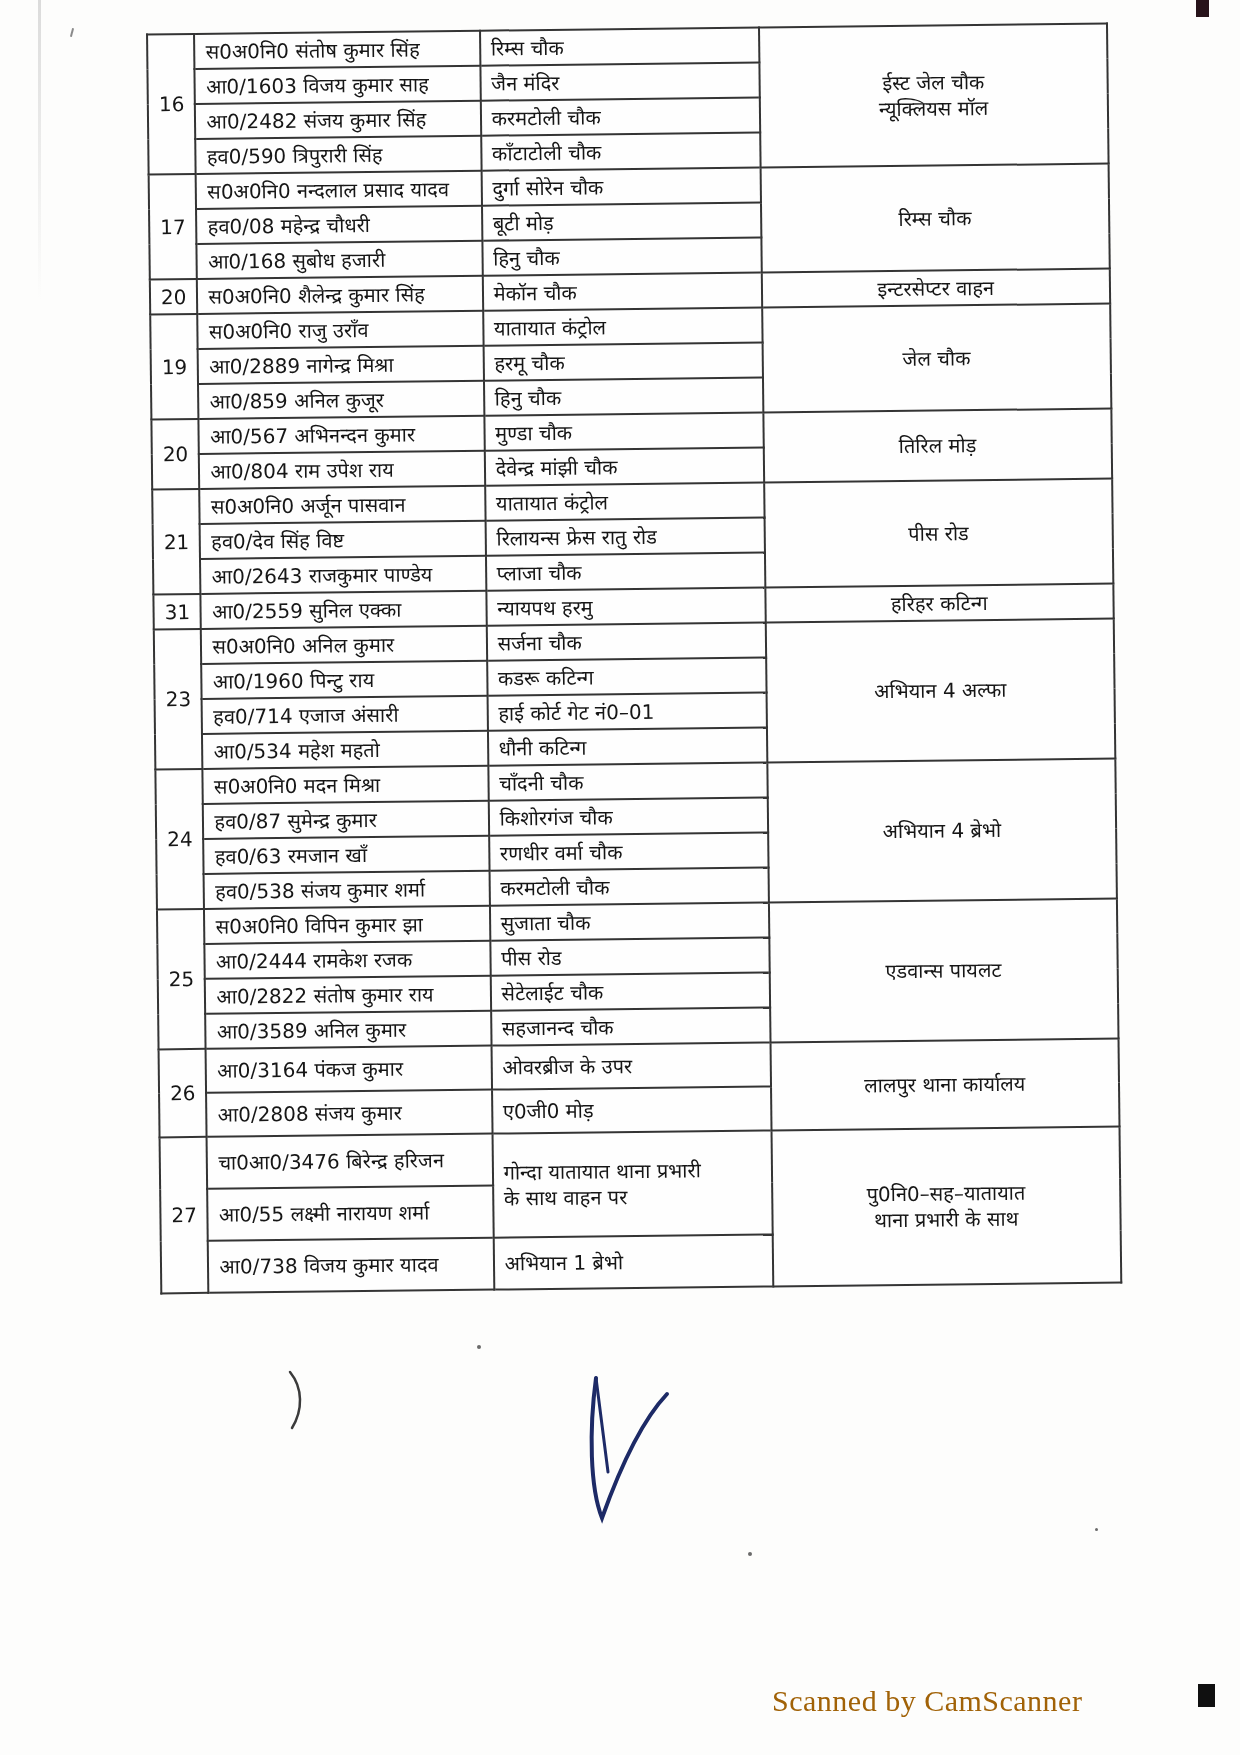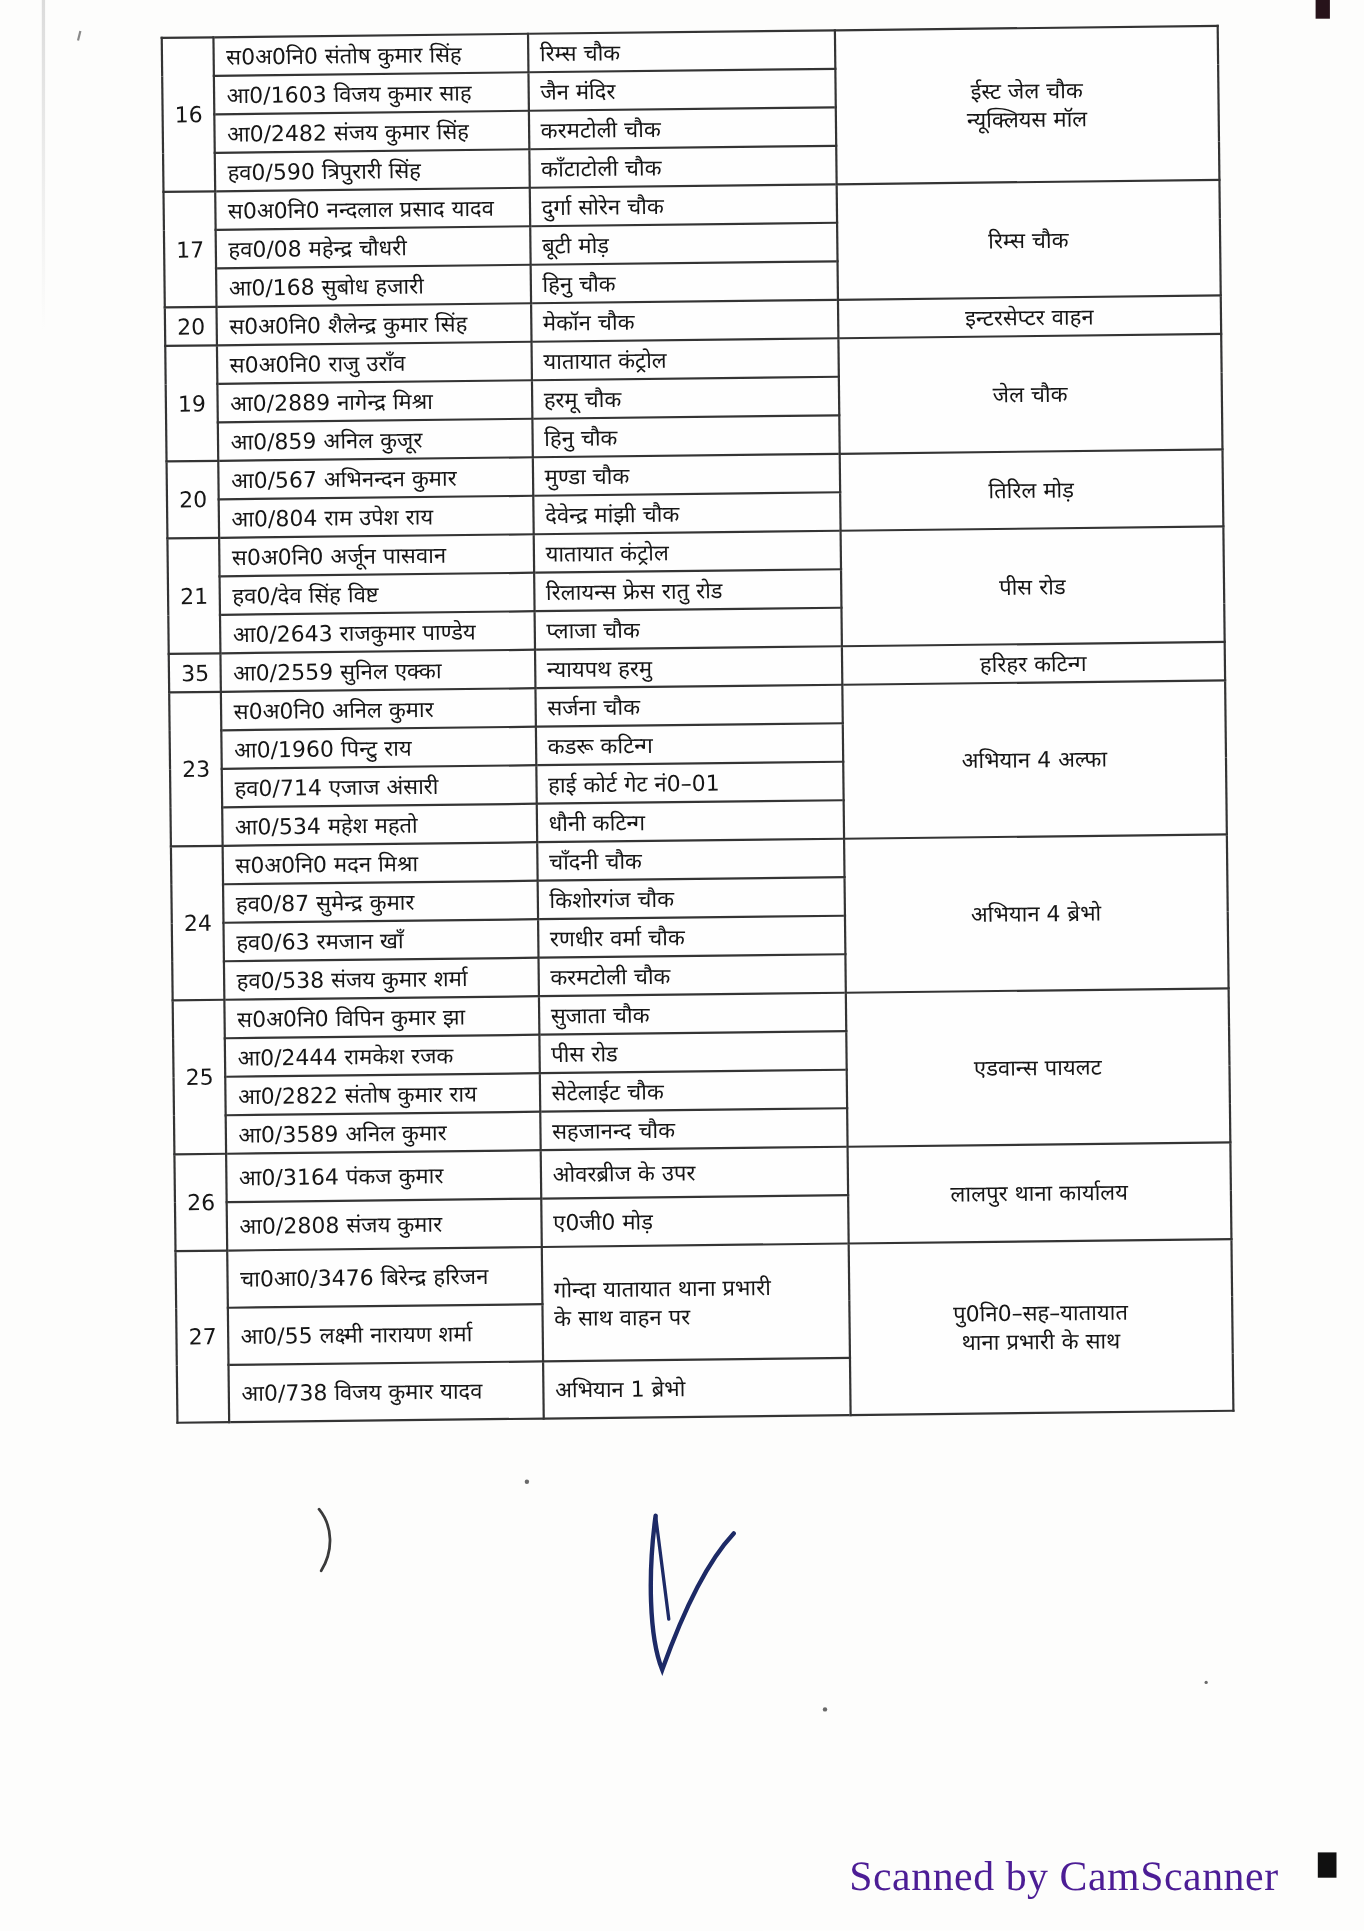--- a/index.html
+++ b/index.html
@@ -46,21 +46,21 @@
   tr.grp-27 > td{height:52px;}
 
   
   .pen-check{position:absolute;left:575px;top:1368px;}
   .pen-paren{position:absolute;left:286px;top:1368px;}
 
   
   .watermark{
     position:absolute;left:772px;top:1684px;
     font-family:"Liberation Serif","DejaVu Serif",serif;
-    font-size:38px;color:#4c1d95;letter-spacing:.5px;
+    font-size:30px;color:#a16207;letter-spacing:.5px;
   }
 </style>
 </head>
 <body>
 
 <div>
 
   <div class="page-edge-shadow"></div>
   <div class="tick-mark"></div>
   <div class="speck" style="left:477px;top:1345px;width:4px;height:4px;"></div>
@@ -149,21 +149,21 @@
           </tr>
           <tr class="grp-21">
             <td class="td-name">हव0/देव सिंह विष्ट</td>
             <td class="td-loc">रिलायन्स फ्रेस रातु रोड</td>
           </tr>
           <tr class="grp-21">
             <td class="td-name">आ0/2643 राजकुमार पाण्डेय</td>
             <td class="td-loc">प्लाजा चौक</td>
           </tr>
           <tr class="grp-22">
-            <td class="td-sno">35</td>
+            <td class="td-sno">31</td>
             <td class="td-name">आ0/2559 सुनिल एक्का</td>
             <td class="td-loc">न्यायपथ हरमु</td>
             <td class="td-assign">हरिहर कटिन्ग</td>
           </tr>
           <tr class="grp-23">
             <td class="td-sno" rowspan="4">23</td>
             <td class="td-name">स0अ0नि0 अनिल कुमार</td>
             <td class="td-loc">सर्जना चौक</td>
             <td class="td-assign" rowspan="4">अभियान 4 अल्फा</td>
           </tr>

